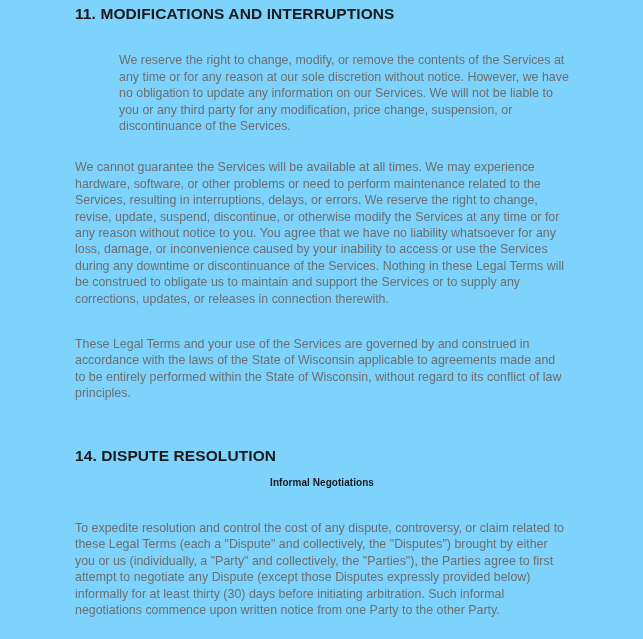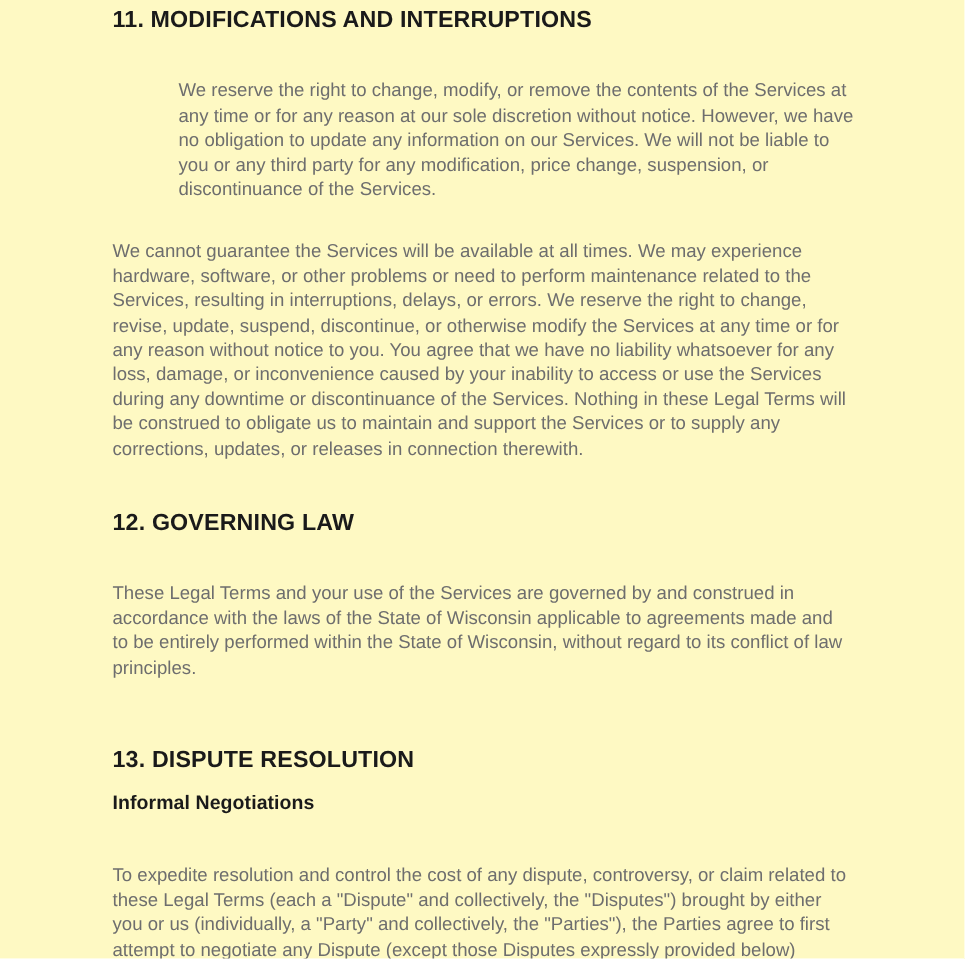--- a/index.html
+++ b/index.html
@@ -11,42 +11,43 @@
     width: 643px;
     height: 639px;
     overflow: hidden;
     font-family: "Liberation Sans", sans-serif;
     -webkit-font-smoothing: antialiased;
   }
   .page {
     position: relative;
     width: 643px;
     height: 639px;
-    background: #fef9c3;
+    background: #7dd3fc;
     box-sizing: border-box;
     padding: 0 75px 0 75px;
   }
   .doc-body {
     width: 494px;
   }
   h2.section-heading {
     font-size: 15.5px;
     font-weight: bold;
     color: #1a1a1a;
     letter-spacing: 0.1px;
     margin: 0;
     line-height: 1.25;
   }
   h3.sub-heading {
-    font-size: 13px;
+    font-size: 10px;
     font-weight: bold;
     color: #1a1a1a;
     letter-spacing: 0.05px;
     margin: 0;
     line-height: 1.3;
+    text-align: center;
   }
   p.body-text {
     font-size: 12.4px;
     color: #6e6e6e;
     line-height: 16.4px;
     margin: 0;
     text-align: left;
     letter-spacing: 0.01px;
   }
   
@@ -70,30 +71,27 @@
     </div>
 
     <div class="b-para-1">
       <p class="body-text">We reserve the right to change, modify, or remove the contents of the Services at any time or for any reason at our sole discretion without notice. However, we have no obligation to update any information on our Services. We will not be liable to you or any third party for any modification, price change, suspension, or discontinuance of the Services.</p>
     </div>
 
     <div class="b-para-2">
       <p class="body-text">We cannot guarantee the Services will be available at all times. We may experience hardware, software, or other problems or need to perform maintenance related to the Services, resulting in interruptions, delays, or errors. We reserve the right to change, revise, update, suspend, discontinue, or otherwise modify the Services at any time or for any reason without notice to you. You agree that we have no liability whatsoever for any loss, damage, or inconvenience caused by your inability to access or use the Services during any downtime or discontinuance of the Services. Nothing in these Legal Terms will be construed to obligate us to maintain and support the Services or to supply any corrections, updates, or releases in connection therewith.</p>
     </div>
 
-    <div class="b-heading-12">
-      <h2 class="section-heading">12. GOVERNING LAW</h2>
-    </div>
 
     <div class="b-para-3">
       <p class="body-text">These Legal Terms and your use of the Services are governed by and construed in accordance with the laws of the State of Wisconsin applicable to agreements made and to be entirely performed within the State of Wisconsin, without regard to its conflict of law principles.</p>
     </div>
 
     <div class="b-heading-13">
-      <h2 class="section-heading">13. DISPUTE RESOLUTION</h2>
+      <h2 class="section-heading">14. DISPUTE RESOLUTION</h2>
     </div>
 
     <div class="b-sub-informal">
       <h3 class="sub-heading">Informal Negotiations</h3>
     </div>
 
     <div class="b-para-4">
       <p class="body-text">To expedite resolution and control the cost of any dispute, controversy, or claim related to these Legal Terms (each a "Dispute" and collectively, the "Disputes") brought by either you or us (individually, a "Party" and collectively, the "Parties"), the Parties agree to first attempt to negotiate any Dispute (except those Disputes expressly provided below) informally for at least thirty (30) days before initiating arbitration. Such informal negotiations commence upon written notice from one Party to the other Party.</p>
     </div>
 

